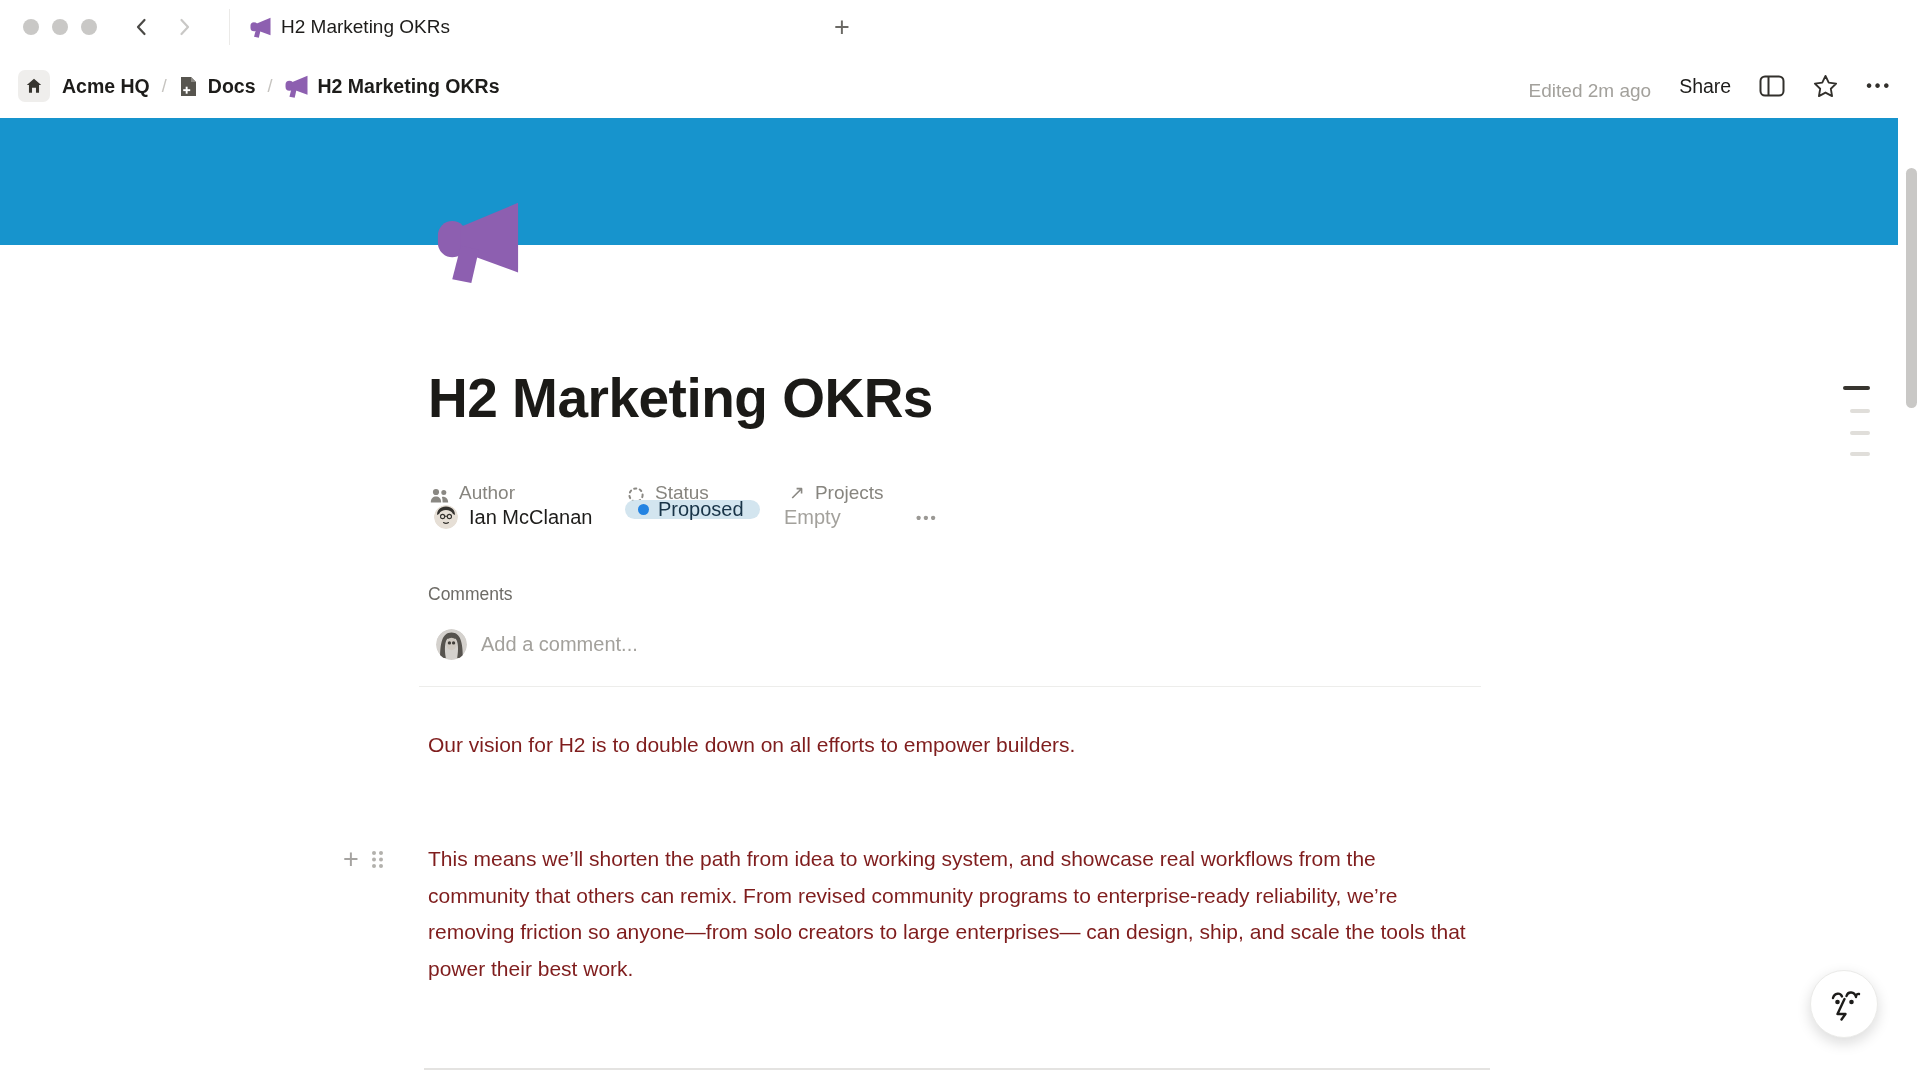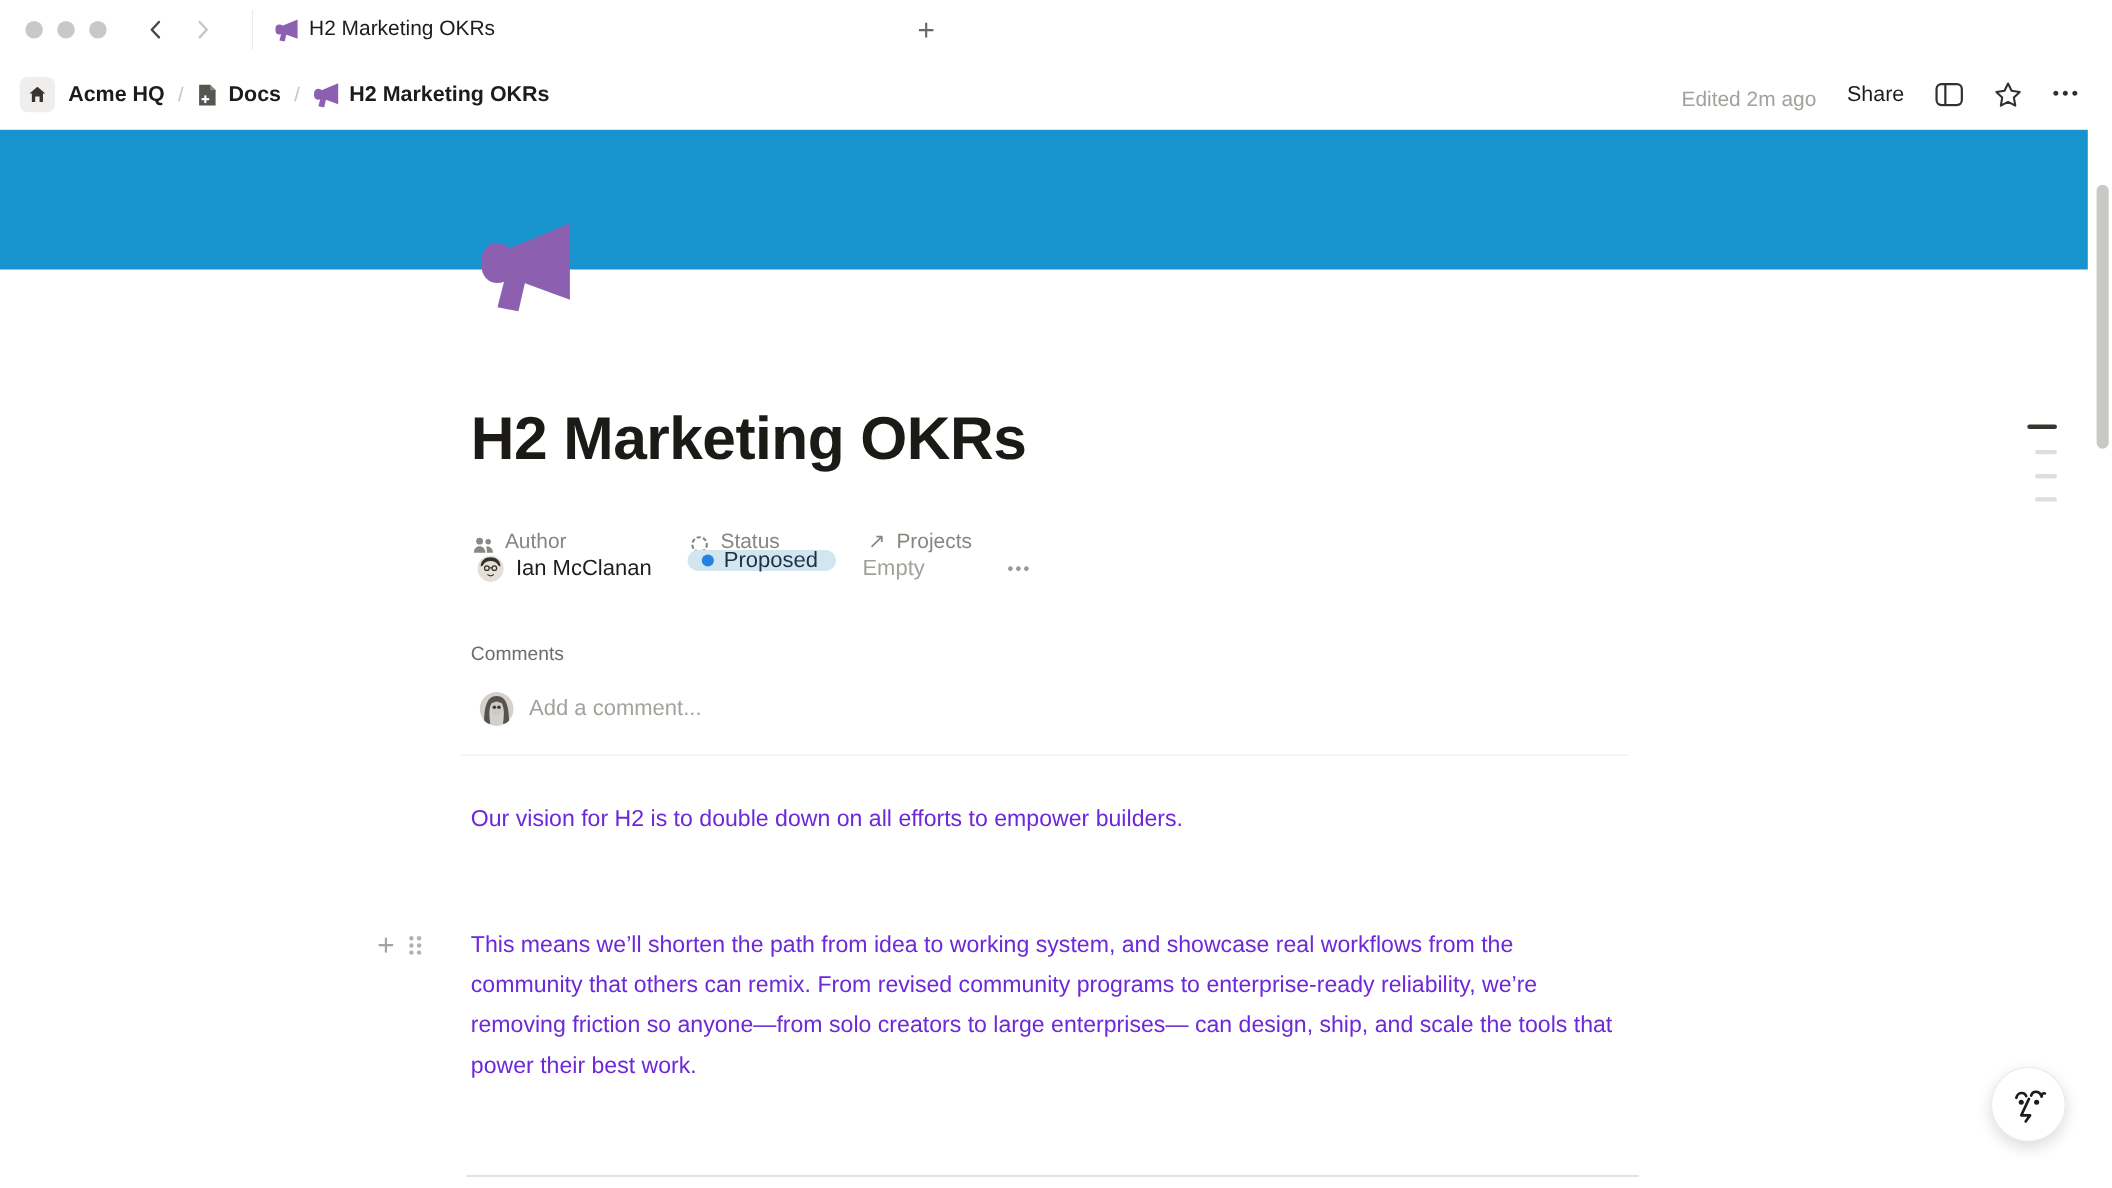--- a/index.html
+++ b/index.html
@@ -59,21 +59,21 @@
   
   .comments-label{position:absolute;left:428px;top:584px;font-size:17.5px;color:#6e6c67;}
   .comment-row{position:absolute;left:436px;top:629px;display:flex;align-items:center;gap:14px;}
   .avatar-30{width:31px;height:31px;border-radius:50%;overflow:hidden;display:block;}
   .comment-placeholder{font-size:20px;color:var(--muted-text,#a3a19c);}
 
   .divider1{position:absolute;left:419px;top:686px;width:1062px;height:1px;background:#ededeb;}
   .divider2{position:absolute;left:424px;top:1068px;width:1066px;height:2px;background:#e4e3e1;}
 
   
-  .para{color:#6d28d9;font-size:21px;line-height:36.5px;}
+  .para{color:#7f1d1d;font-size:21px;line-height:36.5px;}
   .p1{position:absolute;left:428px;top:727px;width:1048px;}
   .p2{position:absolute;left:428px;top:841px;width:1052px;}
   .block-controls{position:absolute;left:343px;top:846px;display:flex;align-items:center;gap:12px;}
   .block-add{font-size:27px;font-weight:300;color:#a5a3a0;line-height:26px;}
 
   
   .toc-line{position:absolute;border-radius:2px;}
   .toc-1{left:1843px;top:386px;width:27px;height:4px;background:#37352f;}
   .toc-2{left:1850px;top:409px;width:20px;height:4px;background:#e0deda;}
   .toc-3{left:1850px;top:431px;width:20px;height:4px;background:#e0deda;}

